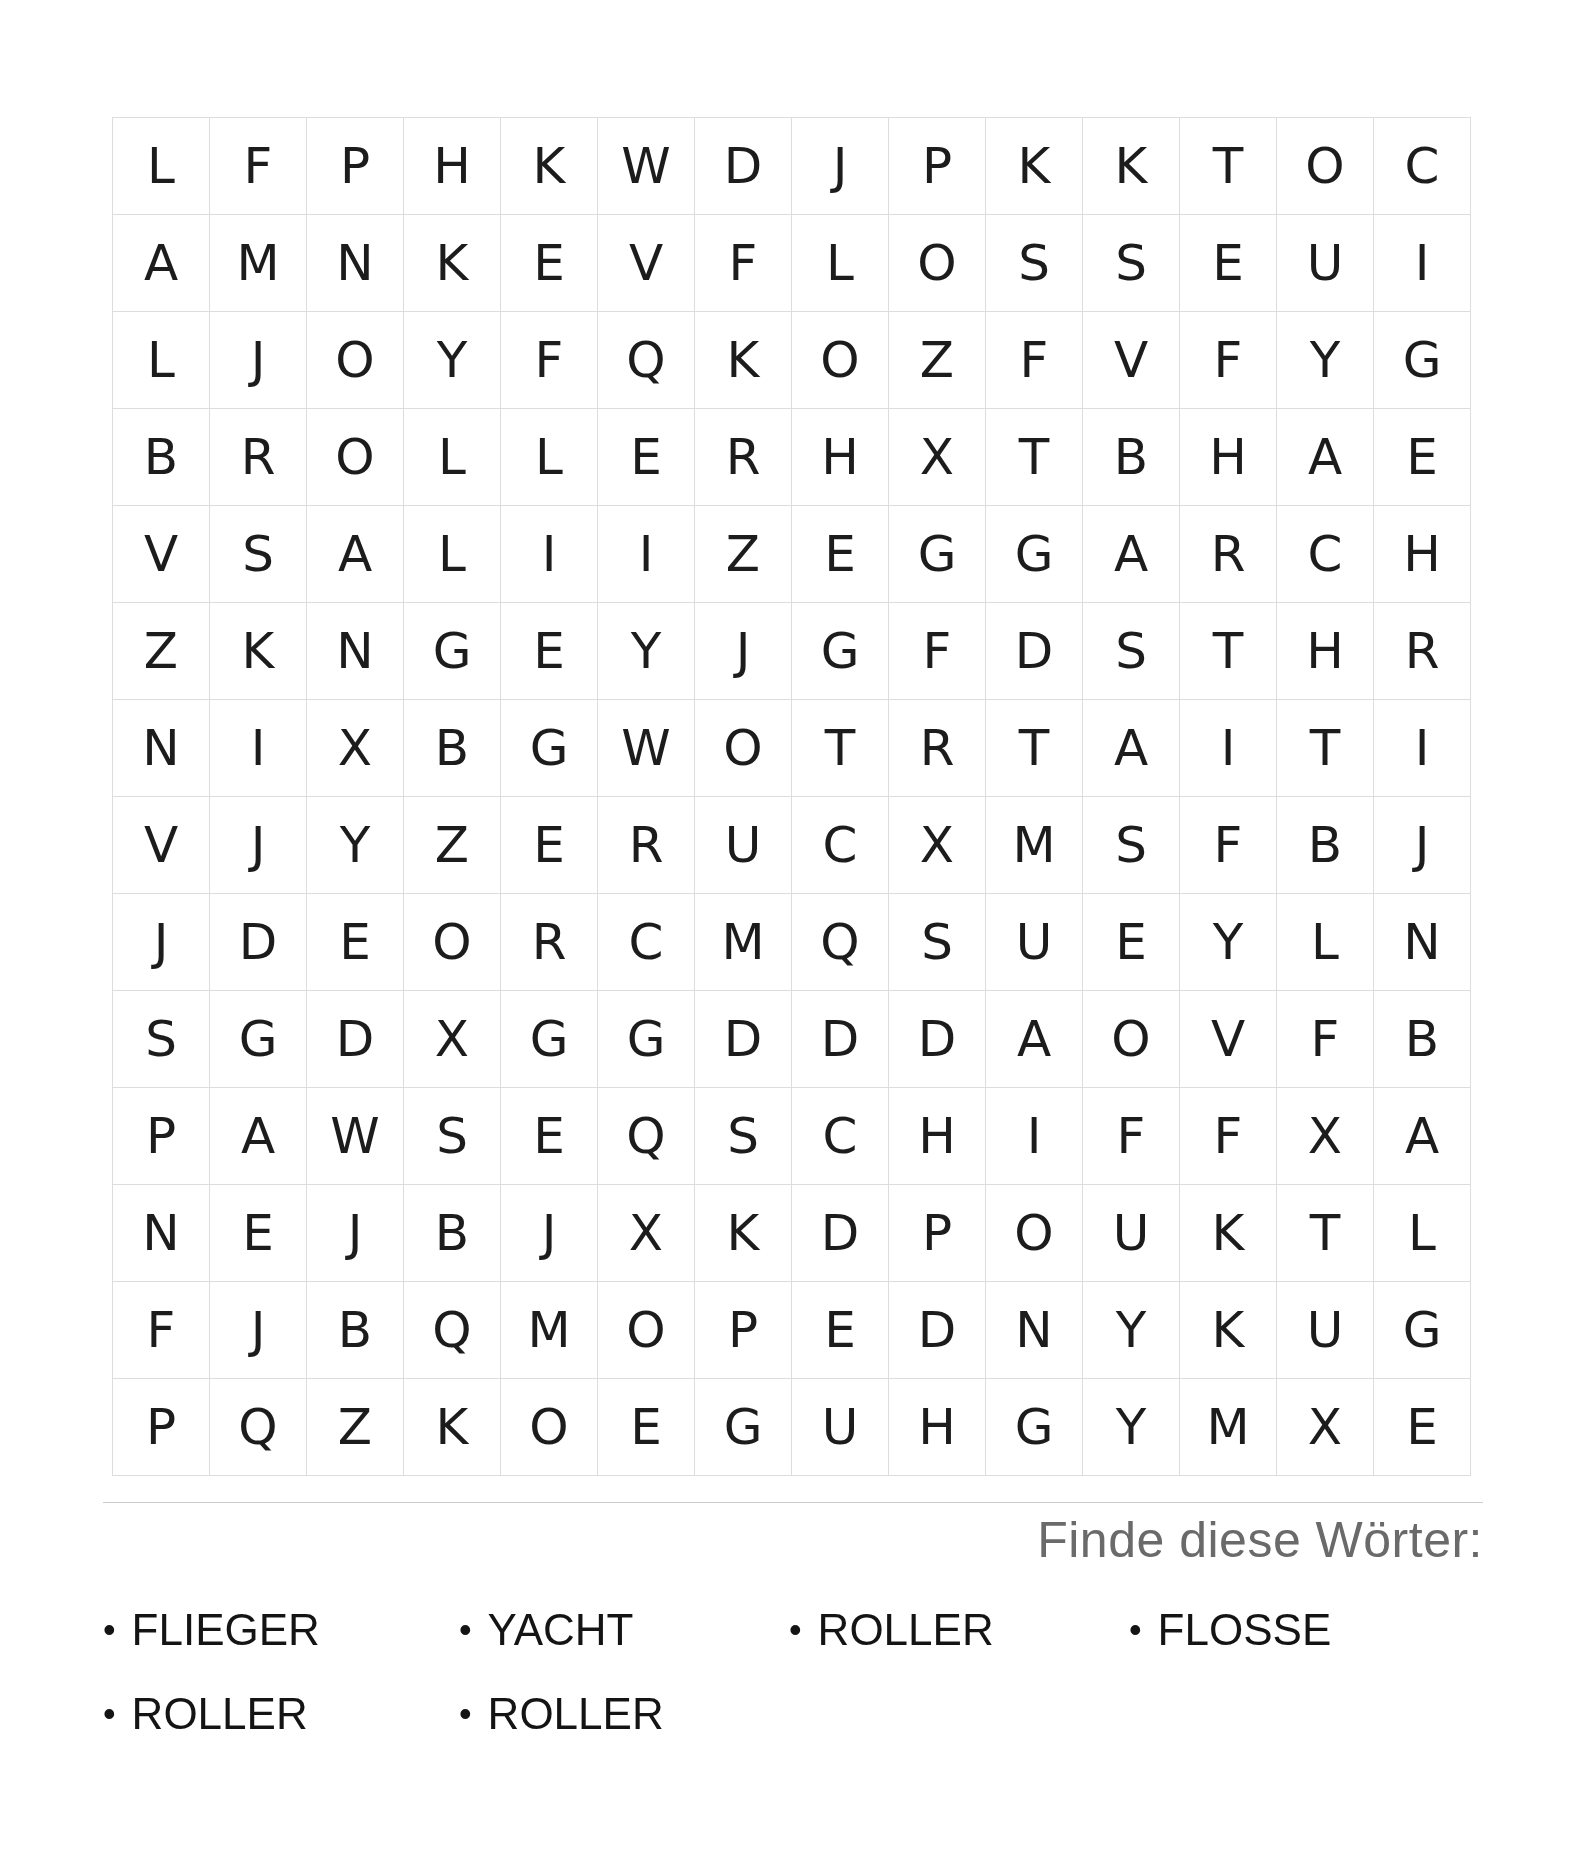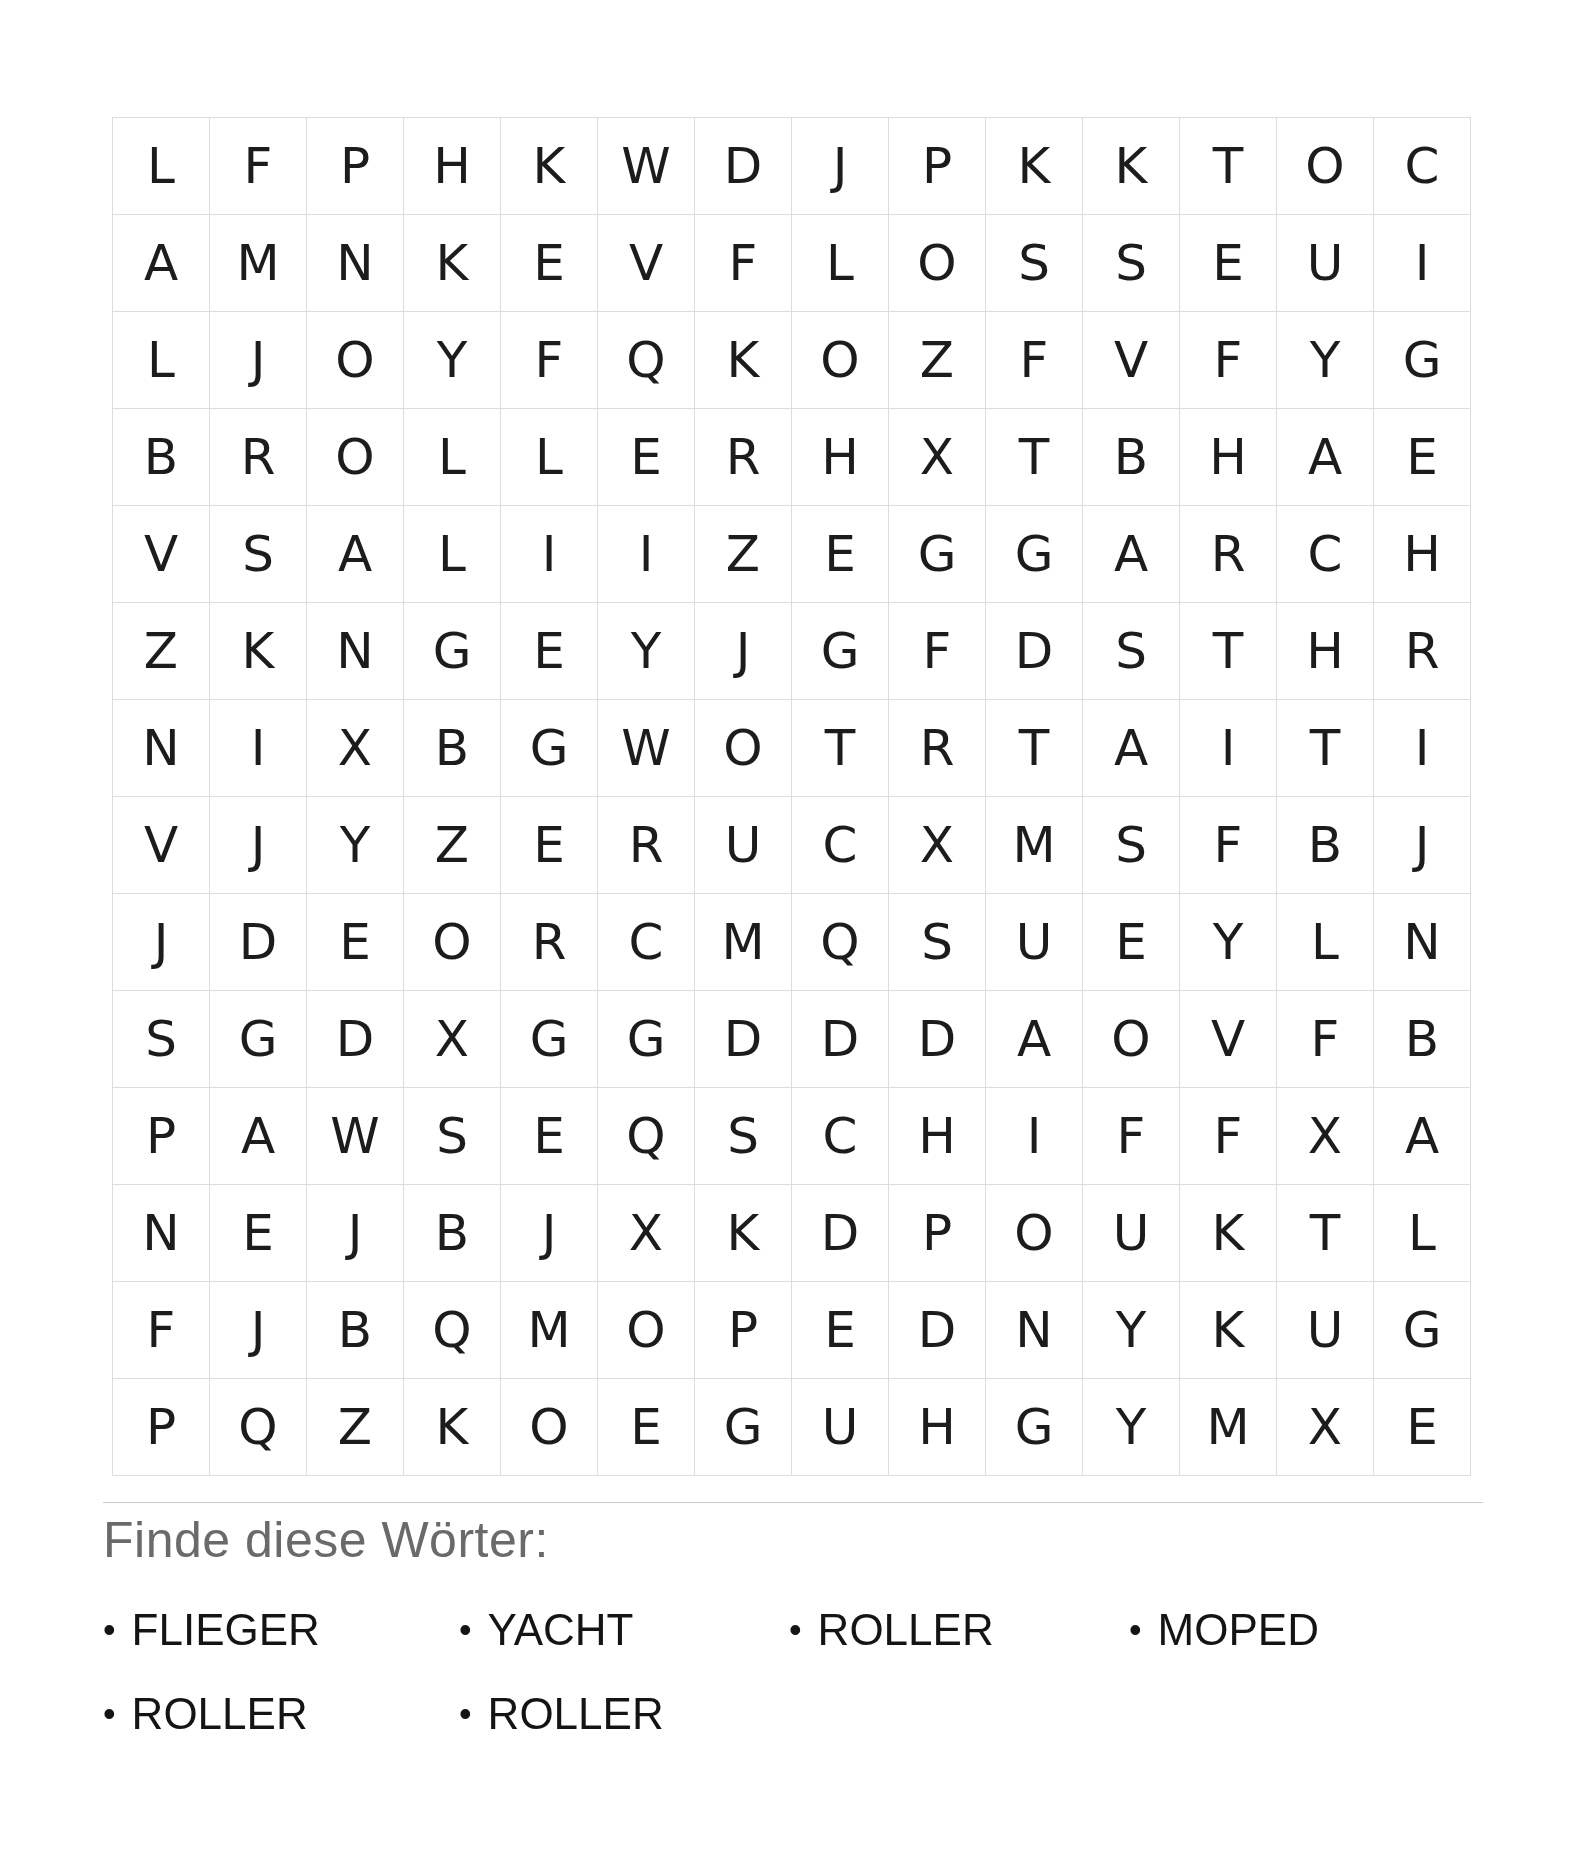--- a/index.html
+++ b/index.html
@@ -39,20 +39,21 @@
     user-select: none;
   }
 
   
   .word-section {
     position: absolute;
     left: 103px;
     top: 1502px;
     width: 1380px;
     font-family: "Liberation Sans", sans-serif;
+    text-align: right;
   }
   .word-divider {
     border: 0;
     border-top: 1px solid #cccccc;
     margin: 0;
   }
   .word-title {
     margin: 8px 0 0 0;
     font-size: 50px;
     font-weight: 400;
@@ -293,21 +294,21 @@
         <div class="word-item">
           <span class="bullet">•</span>
           <span>YACHT</span>
         </div>
         <div class="word-item">
           <span class="bullet">•</span>
           <span>ROLLER</span>
         </div>
         <div class="word-item">
           <span class="bullet">•</span>
-          <span>MOPED</span>
+          <span>FLOSSE</span>
         </div>
         <div class="word-item">
           <span class="bullet">•</span>
           <span>ROLLER</span>
         </div>
         <div class="word-item">
           <span class="bullet">•</span>
           <span>ROLLER</span>
         </div>
       </div>

